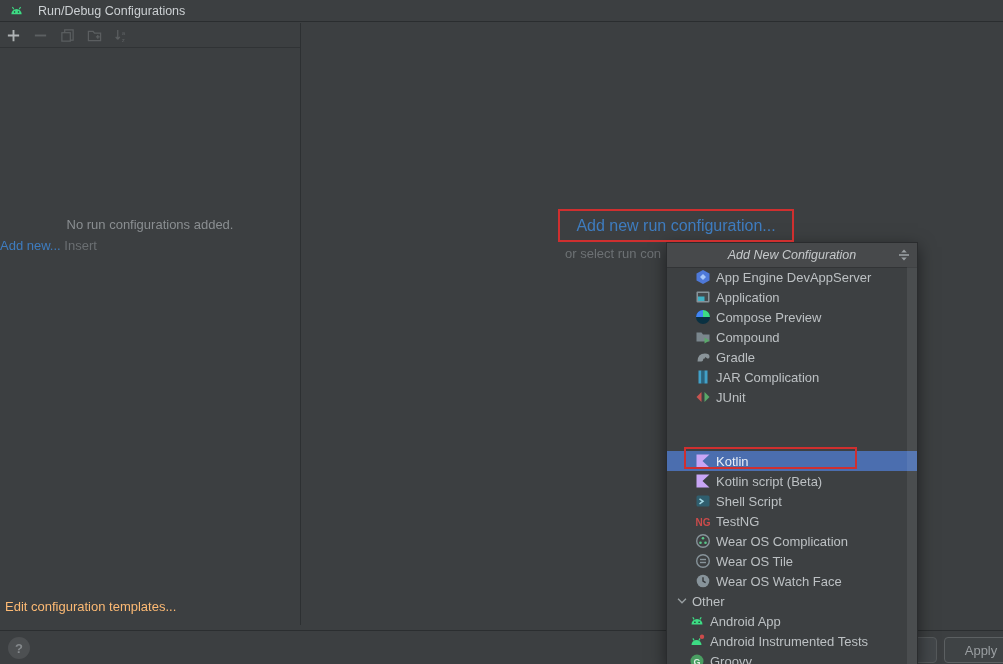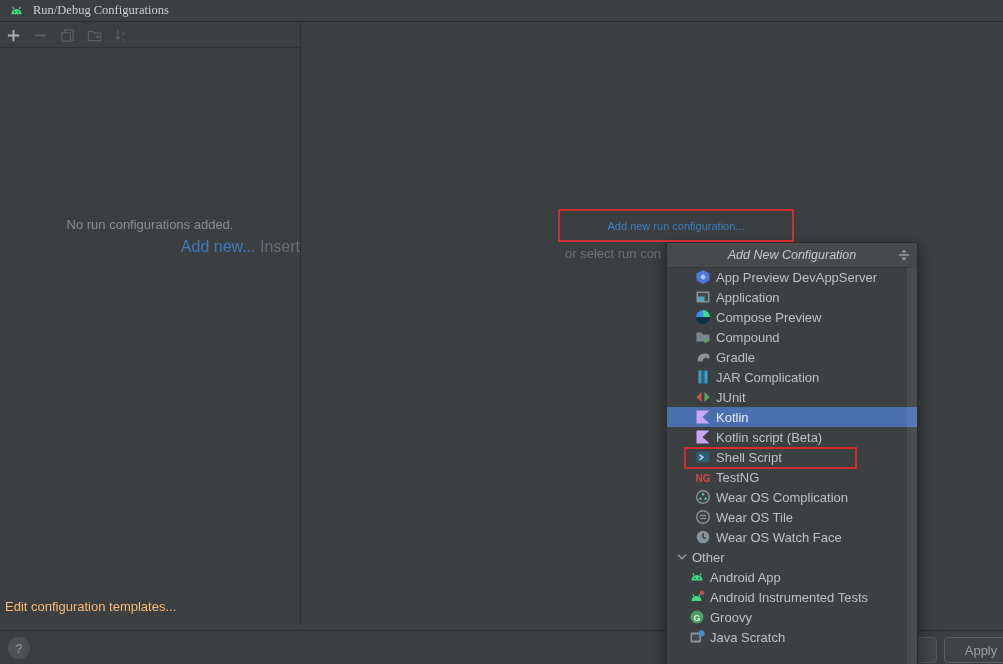--- a/index.html
+++ b/index.html
@@ -1,51 +1,51 @@
 <!DOCTYPE html>
 <html><head>
 <meta charset="utf-8">
 <style>
   html,body{margin:0;padding:0;background:#2b2b2b;}
   #app{position:relative;width:1003px;height:664px;background:#3c3f41;overflow:hidden;
        font-family:"Liberation Sans",sans-serif;color:#bbbec1;}
   
   .titlebar{position:absolute;left:0;top:0;right:0;height:22px;display:flex;align-items:center;
-            gap:9px;padding-left:9px;border-bottom:1px solid #2a2d2f;box-sizing:border-box;font-family:Liberation Serif, serif;}
+            gap:14px;padding-left:9px;border-bottom:1px solid #2a2d2f;box-sizing:border-box;}
   .titlebar .ttext{font-size:12.5px;color:#ccd0d3;}
   .ticon{width:15px;height:15px;display:inline-flex;}
   
   .left-toolbar{position:absolute;left:0;top:23px;width:300px;height:25px;display:flex;
                 align-items:center;gap:12px;padding-left:6px;border-bottom:1px solid #303335;
                 box-sizing:border-box;}
   .tool{width:15px;height:15px;display:inline-flex;align-items:center;justify-content:center;}
   .tool.off{opacity:.55;}
   .v-divider{position:absolute;left:300px;top:23px;height:602px;width:1px;background:#2d3032;}
   .empty-msg{position:absolute;left:0;top:217px;width:300px;text-align:center;font-size:13px;color:#8a8e91;}
-  .addnew-row{position:absolute;left:0;top:238px;width:300px;text-align:right;font-size:16px;}
+  .addnew-row{position:absolute;left:0;top:238px;width:300px;text-align:left;font-size:13px;}
   .link{color:#3e7cbf;}
   .shortcut{color:#6b6f72;}
   .edit-templates{position:absolute;left:5px;top:599px;font-size:13px;color:#fdba74;}
   
   .main-addnew{position:absolute;left:558px;top:209px;width:236px;height:33px;box-sizing:border-box;
                border:2px solid #cf2f2f;display:flex;align-items:center;justify-content:center;
-               font-size:11px;z-index:20;}
+               font-size:16px;z-index:20;}
   .select-hint{position:absolute;left:565px;top:246px;font-size:13px;color:#6d7174;z-index:1;white-space:nowrap;}
   
   .popup{position:absolute;left:666px;top:242px;width:252px;height:424px;background:#3d4042;
          border:1px solid #2a2c2e;box-shadow:0 5px 16px rgba(0,0,0,.5);z-index:10;box-sizing:border-box;}
   .popup-header{height:24px;background:#47494b;border-bottom:1px solid #323436;display:flex;
                 align-items:center;justify-content:center;position:relative;font-size:12.5px;color:#c6c9cb;font-style:italic;}
   .popup-gear{position:absolute;right:5px;top:4px;width:16px;height:16px;display:inline-flex;}
   .popup-list{position:absolute;left:0;top:24px;right:0;bottom:0;overflow:hidden;}
   .row{height:20px;display:flex;align-items:center;font-size:13px;color:#bcc0c3;
        padding-left:28px;box-sizing:border-box;white-space:nowrap;}
   .row.group{padding-left:8px;}
   .row.indent{padding-left:22px;}
-  .row.selected{background:#4b6eaf;color:#e9eff8;}
+  .row.selected{background:#4b6eaf;color:#e9eff8;margin-top:44px;}
   .row .ic{width:16px;height:16px;flex:0 0 16px;margin-right:5px;display:inline-flex;}
   .row .chev{width:14px;flex-basis:14px;margin-right:3px;}
   .scroll-track{position:absolute;right:0;top:24px;bottom:0;width:10px;background:rgba(255,255,255,.07);}
   
   .hl2{position:absolute;left:684px;top:447px;width:173px;height:22px;border:2px solid #cf2f2f;
        box-sizing:border-box;z-index:30;pointer-events:none;}
   
   .footer-divider{position:absolute;left:0;top:630px;right:0;height:1px;background:#2b2e30;}
   .help-btn{position:absolute;left:8px;top:637px;width:22px;height:22px;border-radius:50%;
             background:#4d5052;color:#85898c;display:flex;align-items:center;justify-content:center;
@@ -130,21 +130,21 @@
         </span>
     </div>
     <div class="popup-list" id="popup-list">
         <div class="row">
           <span class="ic">
             <svg width="100%" height="100%" viewBox="0 0 16 16" xmlns="http://www.w3.org/2000/svg">
               <polygon points="8,1 14.5,4.5 14.5,11.5 8,15 1.5,11.5 1.5,4.5" fill="#4e79d9"></polygon>
               <rect x="5.9" y="5.9" width="4.2" height="4.2" fill="#a6c6f8" transform="rotate(45 8 8)"></rect>
             </svg>
           </span>
-          <span class="lbl">App Preview DevAppServer</span>
+          <span class="lbl">App Engine DevAppServer</span>
         </div>
         <div class="row">
           <span class="ic">
             <svg width="100%" height="100%" viewBox="0 0 16 16" xmlns="http://www.w3.org/2000/svg">
               <rect x="1.5" y="2.5" width="13" height="11" rx="1" fill="#87939a"></rect>
               <rect x="3" y="4" width="10" height="8" fill="#45494c"></rect>
               <rect x="3" y="7.5" width="6.5" height="4.5" fill="#3fb0c4"></rect>
             </svg>
           </span>
           <span class="lbl">Application</span>

